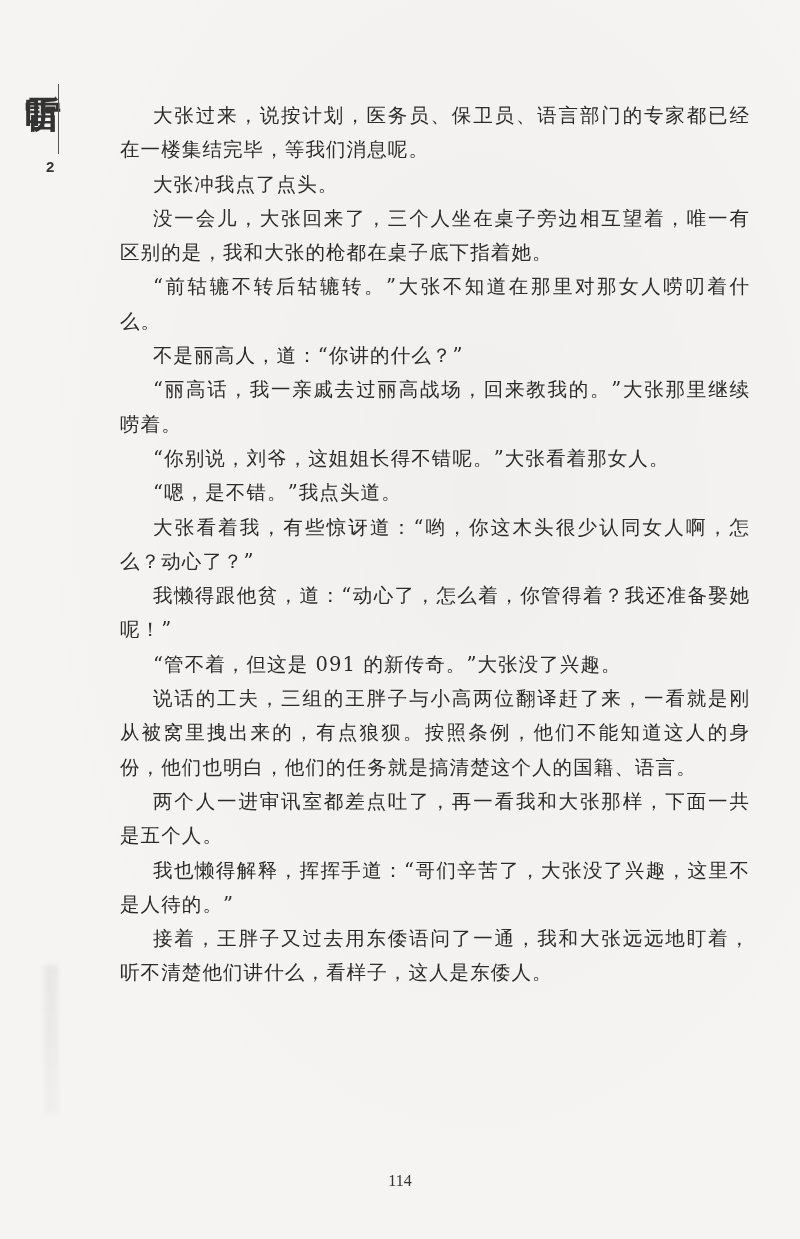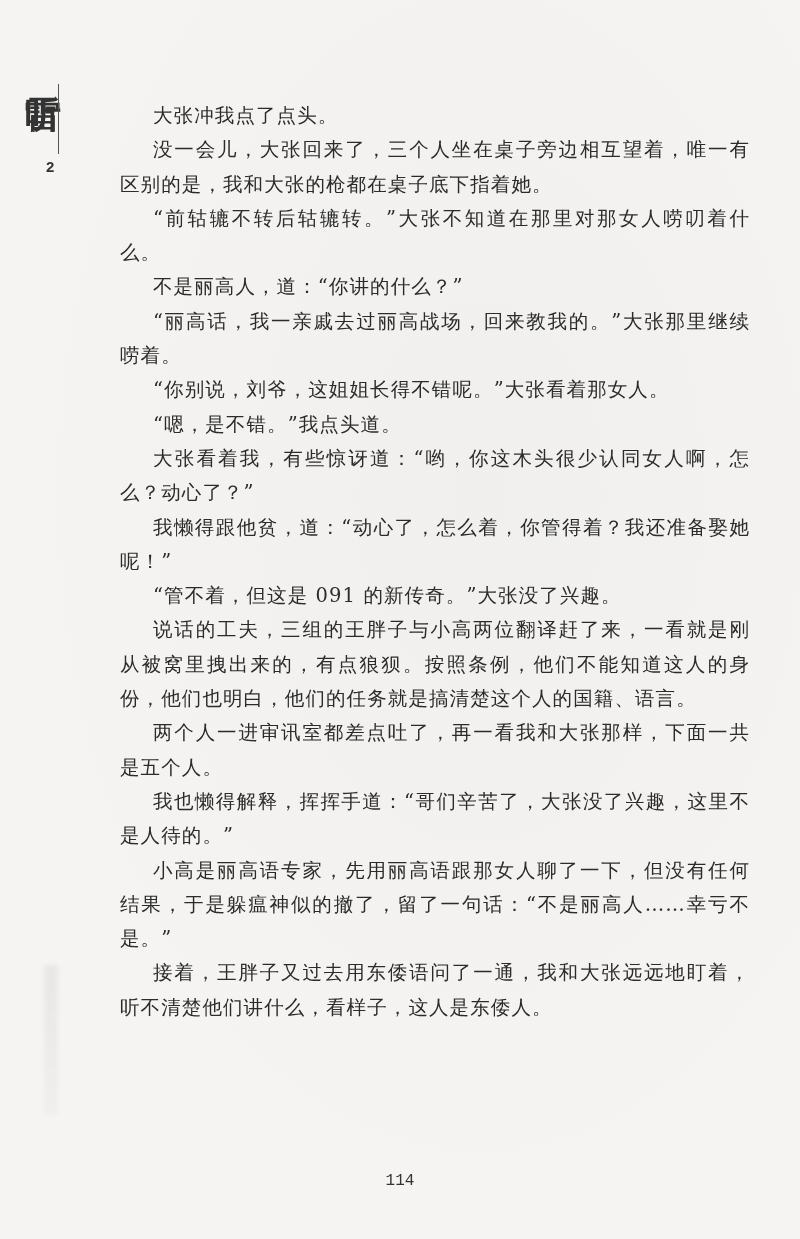--- a/index.html
+++ b/index.html
@@ -70,21 +70,21 @@
     .body-text p {
       margin: 0;
       text-indent: 33px;
     }
     .folio {
       position: absolute;
       left: 0;
       width: 800px;
       top: 1172px;
       text-align: center;
-      font-family: Liberation Mono, monospace;
+      font-family: Liberation Serif, serif;
       font-size: 16px;
       color: #333;
     }
     .ghost-margin {
       position: absolute;
       left: 44px;
       top: 965px;
       width: 14px;
       height: 150px;
       background: linear-gradient(to bottom, rgba(0,0,0,0.05), rgba(0,0,0,0.02));
@@ -98,33 +98,33 @@
 
   <div class="running-head">
     <div class="book-title">听雷</div>
     <div class="title-rule"></div>
     <div class="volume-number">2</div>
   </div>
 
   <div class="ghost-margin"></div>
 
   <div class="body-text">
+    <p>大张过来，说按计划，医务员、保卫员、语言部门的专家都已经在一楼集结完毕，等我们消息呢。</p>
     <p>大张冲我点了点头。</p>
     <p>没一会儿，大张回来了，三个人坐在桌子旁边相互望着，唯一有区别的是，我和大张的枪都在桌子底下指着她。</p>
     <p>“前轱辘不转后轱辘转。”大张不知道在那里对那女人唠叨着什么。</p>
     <p>不是丽高人，道：“你讲的什么？”</p>
     <p>“丽高话，我一亲戚去过丽高战场，回来教我的。”大张那里继续唠着。</p>
     <p>“你别说，刘爷，这姐姐长得不错呢。”大张看着那女人。</p>
     <p>“嗯，是不错。”我点头道。</p>
     <p>大张看着我，有些惊讶道：“哟，你这木头很少认同女人啊，怎么？动心了？”</p>
     <p>我懒得跟他贫，道：“动心了，怎么着，你管得着？我还准备娶她呢！”</p>
     <p>“管不着，但这是 091 的新传奇。”大张没了兴趣。</p>
     <p>说话的工夫，三组的王胖子与小高两位翻译赶了来，一看就是刚从被窝里拽出来的，有点狼狈。按照条例，他们不能知道这人的身份，他们也明白，他们的任务就是搞清楚这个人的国籍、语言。</p>
     <p>两个人一进审讯室都差点吐了，再一看我和大张那样，下面一共是五个人。</p>
     <p>我也懒得解释，挥挥手道：“哥们辛苦了，大张没了兴趣，这里不是人待的。”</p>
-    <p>小高是丽高语专家，先用丽高语跟那女人聊了一下，但没有任何结果，于是躲瘟神似的撤了，留了一句话：“不是丽高人……幸亏不是。”</p>
     <p>接着，王胖子又过去用东倭语问了一通，我和大张远远地盯着，听不清楚他们讲什么，看样子，这人是东倭人。</p>
 
   </div>
 
   <div class="folio">114</div>
 
 </div>
 
 </body></html>

